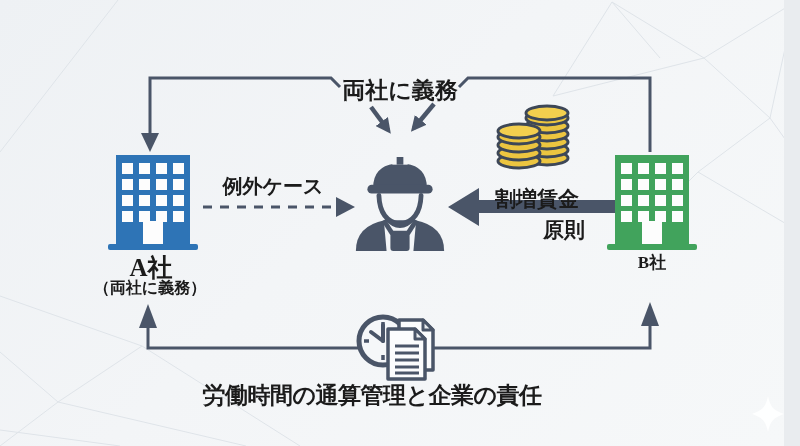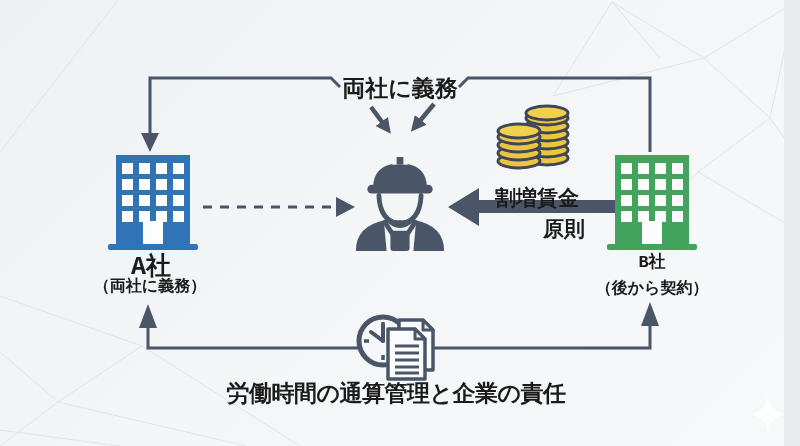--- a/index.html
+++ b/index.html
@@ -1,35 +1,35 @@
 <!DOCTYPE html>
 <html style="--line: #4a5568; --company-a: #2e74b6; --company-b: #41a35c; --coin: #ecc540; --coin-outline: #3d4757; --text: #1b1b1b; --background: #f3f5f7; --mesh: #dfe4e9;"><head>
 <meta charset="utf-8">
 <style>
   html,body{margin:0;padding:0;background:#e9ecef;}
   .canvas{
     position:relative;width:784px;height:446px;overflow:hidden;
     background:linear-gradient(135deg,#eef1f4 0%,#f3f5f7 45%,#f6f8f9 100%);
-    font-family:Liberation Mono, monospace;
+    font-family:Liberation Serif, serif;
   }
   .abs{position:absolute;}
   .label{
     position:absolute;transform:translateX(-50%);
     color:var(--text,#1b1b1b);font-weight:700;white-space:nowrap;line-height:1.1;
   }
   .lbl-top{left:400px;top:78px;font-size:23px;}
   .lbl-exception{left:273px;top:175px;font-size:20px;}
   .lbl-premium{left:537px;top:176px;font-size:21px;margin-top:12px;}
   .lbl-principle{left:536px;top:219px;font-size:21px;margin-left:28px;}
   .lbl-worker{left:400px;top:252px;font-size:23px;}
   .lbl-a-name{left:151px;top:254px;font-size:25px;}
   .lbl-a-note{left:150px;top:279px;font-size:16px;}
   .lbl-b-name{left:652px;top:254px;font-size:17px;}
   .lbl-b-note{left:652px;top:281px;font-size:16px;}
-  .lbl-bottom{left:396px;top:383px;font-size:23px;letter-spacing:-0.5px;}
+  .lbl-bottom{left:372px;top:383px;font-size:23px;letter-spacing:-0.5px;}
   svg{display:block;}
   .mesh{stroke:#dfe4e9;stroke-width:1;fill:none;}
   .ln{stroke:var(--line,#4a5568);stroke-width:3;fill:none;}
   .ln-thick{stroke:var(--line,#4a5568);stroke-width:4.5;fill:none;}
   .fill-ln{fill:var(--line,#4a5568);}
   .bld-a{color:var(--company-a,#2e74b6);}
   .bld-b{color:var(--company-b,#41a35c);}
   .win{fill:#fdfdfd;}
   .slate{fill:var(--line,#4a5568);}
   .slate-st{stroke:var(--line,#4a5568);fill:none;}
@@ -193,21 +193,21 @@
         <line x1="12" y1="28" x2="36" y2="28"></line>
         <line x1="12" y1="35" x2="36" y2="35"></line>
         <line x1="12" y1="42" x2="36" y2="42"></line>
         <line x1="12" y1="49" x2="36" y2="49"></line>
         <line x1="12" y1="55" x2="36" y2="55"></line>
       </g>
     </g>
   </svg>
 
   <div class="label lbl-top">両社に義務</div>
+  <div class="label lbl-exception">例外ケース</div>
   <div class="label lbl-premium">割増賃金</div>
   <div class="label lbl-principle">原則</div>
   <div class="label lbl-a-name">A社</div>
   <div class="label lbl-a-note">（両社に義務）</div>
   <div class="label lbl-b-name">B社</div>
-  <div class="label lbl-b-note">（後から契約）</div>
   <div class="label lbl-bottom">労働時間の通算管理と企業の責任</div>
 
 </div>
 
 </body></html>

